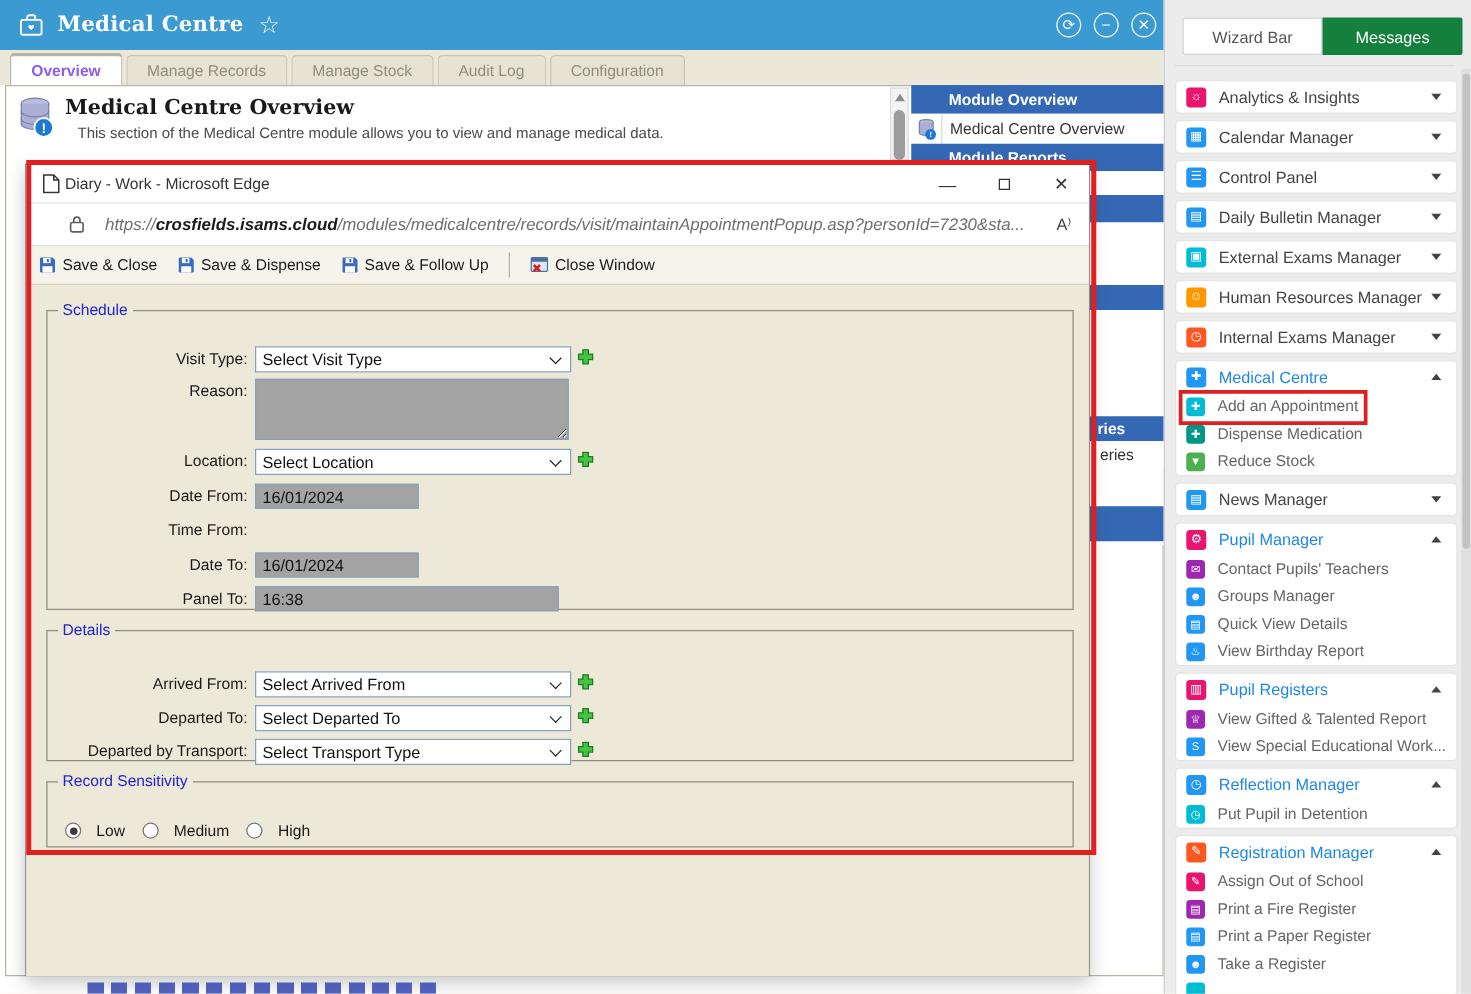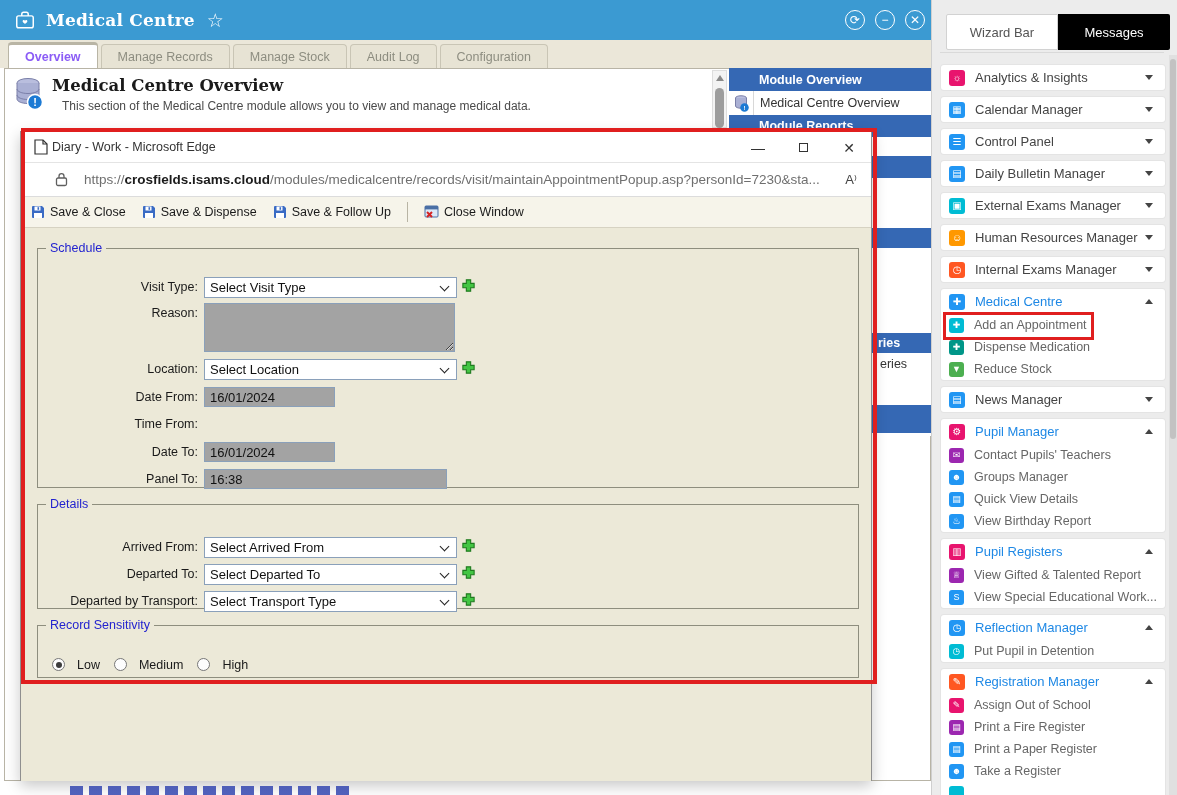--- a/index.html
+++ b/index.html
@@ -37,21 +37,21 @@
   .m-item { position:absolute; left:0; width:202px; background:#fff; color:#333; font-size:12.5px; display:flex; align-items:center; }
   .m-sep { width:1px; height:100%; background:#d8d8d8; margin:0 6px 0 4px; }
 
   
   #popup { left:20px; top:131px; width:852px; height:650px; background:#ece9d8; border:1px solid #8f8f8f; box-shadow:0 5px 14px rgba(0,0,0,.22); }
   #p-titlebar { left:0; top:0; width:850px; height:31px; background:#fff; border-bottom:1px solid #e4e4e4; display:flex; align-items:center; }
   #p-titlebar .ttl { font-size:12.5px; color:#333; margin-left:4px; }
   .edge-btn { position:absolute; top:4px; width:24px; height:23px; display:flex; align-items:center; justify-content:center; color:#333; font-size:14px; }
   .max-box { width:9px; height:9px; border:1.3px solid #333; }
   #p-urlbar { left:0; top:31px; width:850px; height:34px; background:#fff; border-bottom:1px solid #dcdcdc; display:flex; align-items:center; }
-  .url-text { font-size:13.5px; color:#6f6f6f; margin-left:16px; white-space:nowrap; }
+  .url-text { font-size:13.5px; color:#6f6f6f; margin-left:16px; white-space:nowrap;font-style:italic; }
   .url-text b { color:#1b1b1b; font-weight:bold; }
   #read-aloud { position:absolute; right:14px; font-size:13px; color:#444; }
   #p-toolbar { left:0; top:65px; width:850px; height:31px; background:#f6f4ea; border-bottom:1px solid #d6d2c2; display:flex; align-items:center; padding-left:10px; gap:16px; }
   .tb-btn { display:flex; align-items:center; gap:5px; font-size:12.5px; color:#1a1a1a; }
   .tb-sep { width:1px; height:20px; background:#b8b4a4; }
   #p-body { left:0; top:96px; width:850px; height:553px; background:#ece9d8; }
 
   fieldset.box { position:absolute; border:1px solid #8e8e7e; background:transparent; }
   fieldset.box legend { color:#2323cf; font-size:12.5px; margin-left:8px; padding:0 4px; }
   .f-label { position:absolute; left:6px; width:154px; text-align:right; font-size:12.5px; color:#1a1a1a; }
@@ -67,23 +67,23 @@
 
   
   .red-box { border:4px solid #e01f1f; z-index:30; pointer-events:none; }
 
   
   #clip-text { left:70px; top:786px; width:282px; height:9px; background:repeating-linear-gradient(90deg,#3346b0 0 13px,transparent 13px 19px); opacity:.85; }
 
   
   #sidebar { left:931px; top:0; width:246px; height:795px; background:#ececec; border-left:1px solid #cfcfcf; }
   #sb-tabs { position:absolute; left:14px; top:14px; display:flex; }
-  .sb-tab { width:112px; height:36px; display:flex; align-items:center; justify-content:center; font-size:13px; }
+  .sb-tab { width:112px; height:30px; display:flex; align-items:center; justify-content:center; font-size:13px; }
   .sb-tab.on { background:#fff; color:#555; border:1px solid #d2d2d2; border-radius:2px 0 0 2px; }
-  .sb-tab.off { background:#000000; color:#fdfdfd; border-radius:0 2px 2px 0; }
+  .sb-tab.off { background:#15803d; color:#fdfdfd; border-radius:0 2px 2px 0; }
   #sb-div { position:absolute; left:8px; top:52px; width:224px; height:1px; background:#d9d9d9; }
   #sb-cards { position:absolute; left:9px; top:65px; width:224px; }
   .card { background:#fff; border-radius:3px; margin-bottom:7px; box-shadow:0 0 0 1px #e4e4e4; overflow:visible; }
   .row-top { height:25px; display:flex; align-items:center; position:relative; }
   .row-sub { height:22px; display:flex; align-items:center; position:relative; }
   .ic { width:16px; height:16px; border-radius:3px; margin:0 10px 0 8px; color:#fff; font-size:10px; display:flex; align-items:center; justify-content:center; flex:none; line-height:1; }
   .row-sub .ic { width:15px; height:15px; font-size:9px; }
   .lbl { font-size:13px; color:#444; white-space:nowrap; overflow:hidden; }
   .lbl.grp { color:#1e88e5; }
   .row-sub .lbl { font-size:12.5px; color:#666; }

